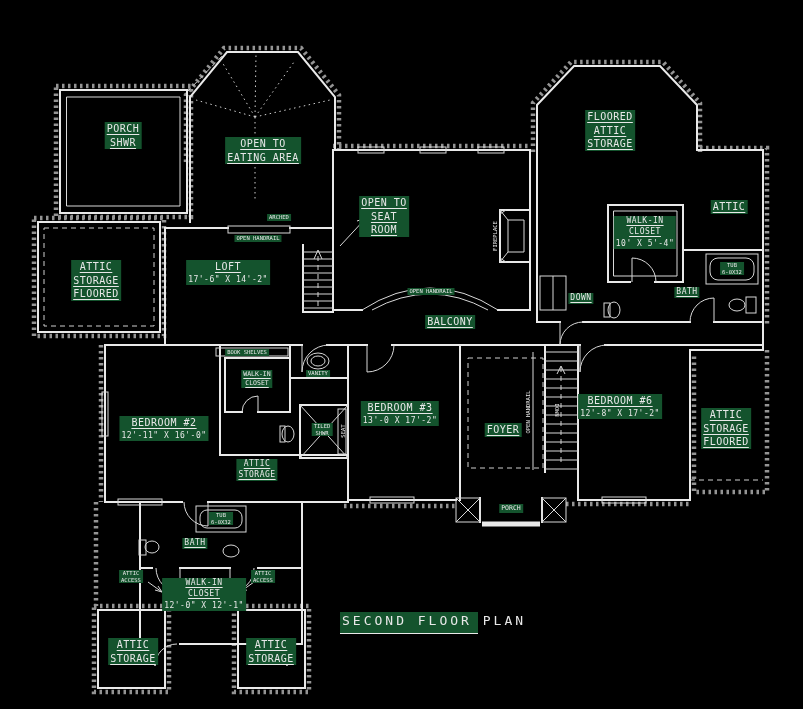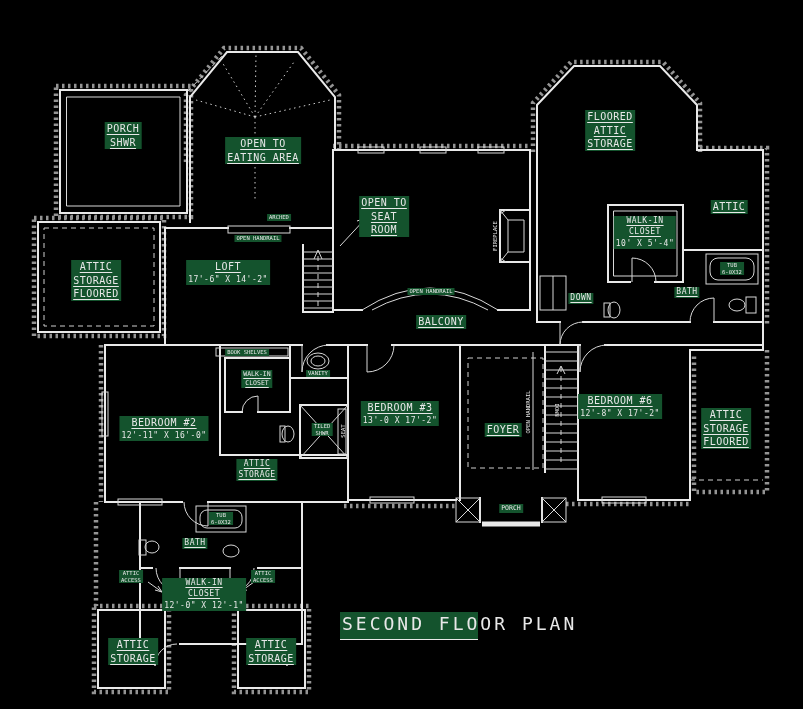--- a/index.html
+++ b/index.html
@@ -16,21 +16,21 @@
        background:#14532d;line-height:1.35;letter-spacing:.5px;white-space:nowrap;padding:0 2px;}
   .lbl span{display:block;}
   .s10{font-size:10px;}
   .s8{font-size:8px;}
   .tiny{font-size:6.5px;letter-spacing:0;}
   .micro{font-size:5.5px;letter-spacing:0;line-height:1.2;}
   .u{text-decoration:underline;text-underline-offset:2px;}
   .dim{font-size:8px;text-decoration:none;margin-top:1px;}
   .vert{transform:translate(-50%,-50%) rotate(-90deg);transform-origin:center;background:transparent;}
   .vert2{transform:translate(-50%,-50%) rotate(90deg);transform-origin:center;background:transparent;}
-  .title{font-size:18px;letter-spacing:3px;border-bottom:1.5px solid #e8e8e8;
+  .title{font-size:13px;letter-spacing:3px;border-bottom:1.5px solid #e8e8e8;
          padding:0 4px 3px 2px;transform:none;text-align:center;}
 </style>
 </head>
 <body>
 
 <div class="plan">
 
 <svg width="803" height="709" viewBox="0 0 803 709">
 
   <g class="h">
@@ -245,21 +245,21 @@
 
 <div class="lbl micro" style="left:732px;top:262px">
   <span>TUB</span>
   <span>6-0X32</span>
 </div>
 
 <div class="lbl s8" style="left:581px;top:293px">
   <span class="u">DOWN</span>
 </div>
 
-<div class="lbl s10" style="left:441px;top:315px">
+<div class="lbl s10" style="left:450px;top:315px">
   <span class="u">BALCONY</span>
 </div>
 
 <div class="lbl s10" style="left:164px;top:416px">
   <span class="u">BEDROOM #2</span>
   <span class="dim">12'-11" X 16'-0"</span>
 </div>
 
 <div class="lbl micro" style="left:247px;top:349px">
   <span>BOOK SHELVES</span>

